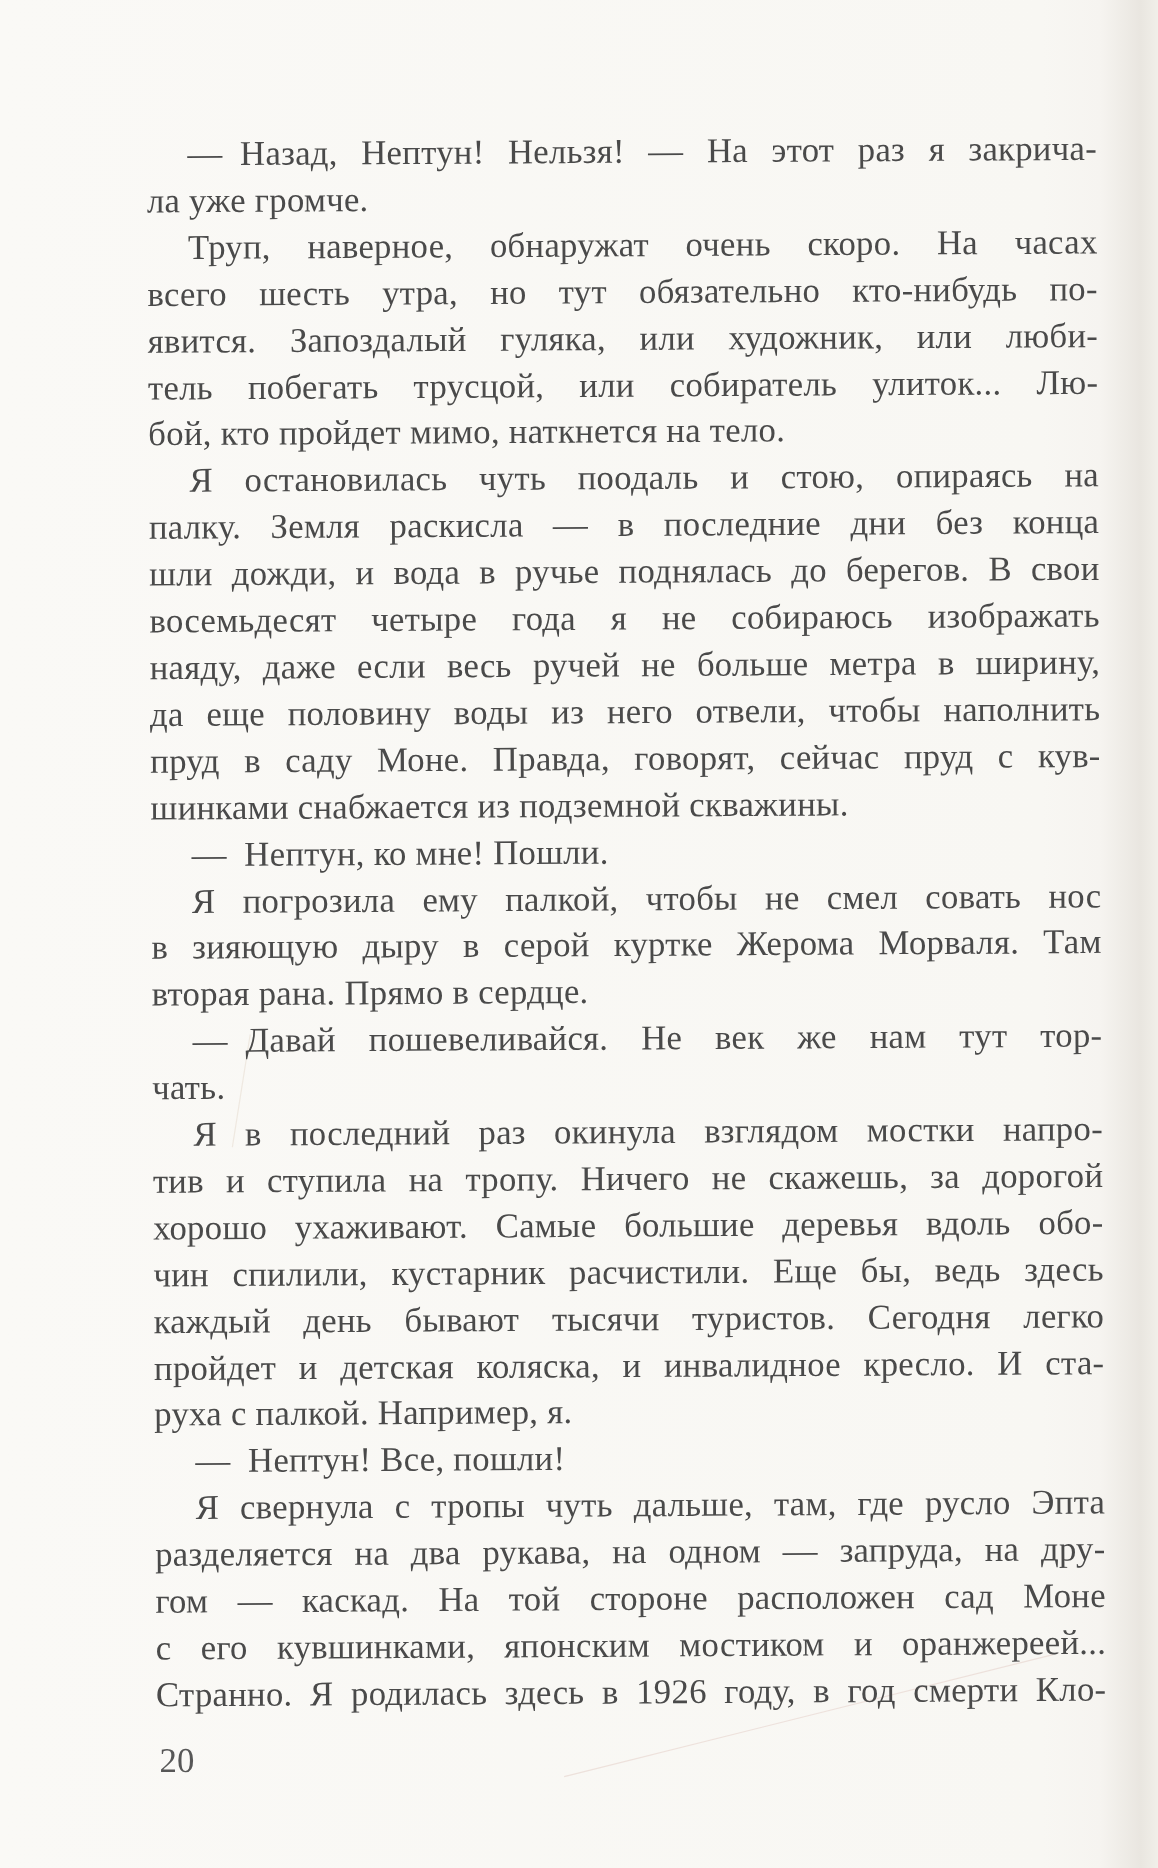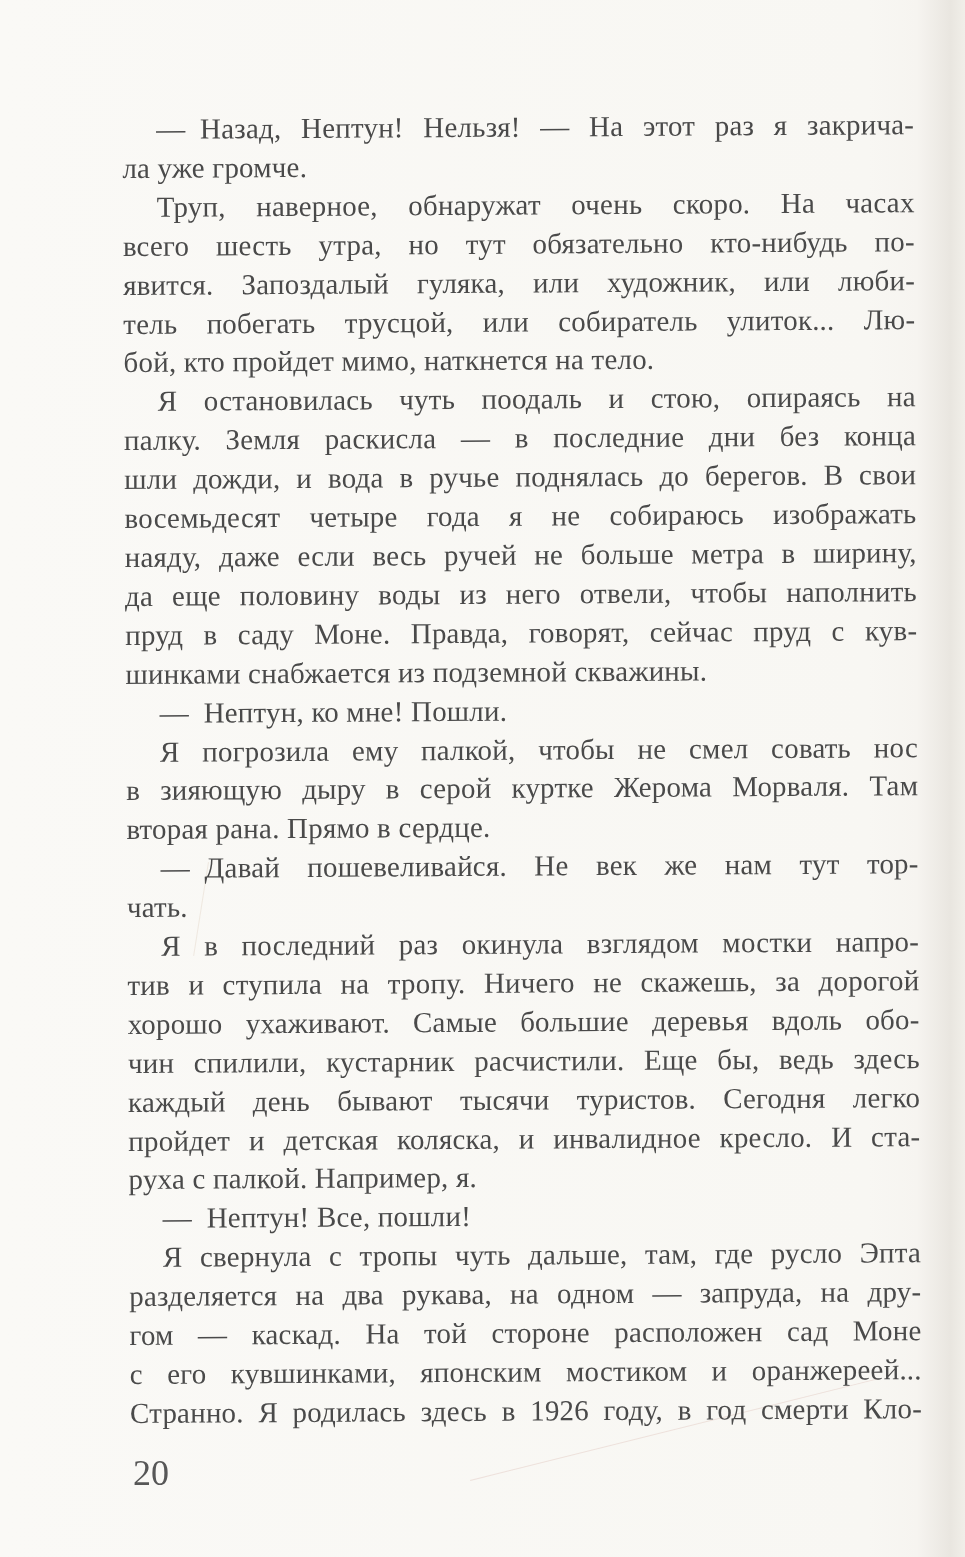--- a/index.html
+++ b/index.html
@@ -39,21 +39,21 @@
     text-align-last: justify;
     min-height: 38.9px;
   }
   .ln.end { text-align-last: left; }
   .ln.ind { text-indent: 34px; }
   .page-number {
     position: absolute;
     left: 133px;
     top: 1452px;
     font-family: "Liberation Serif", "DejaVu Serif", serif;
-    font-size: 36px;
+    font-size: 29px;
     color: #575757;
   }
   .scratch-1 {
     position: absolute;
     left: 470px;
     top: 1480px;
     width: 420px;
     height: 1px;
     background: #e3cdc7;
     opacity: 0.55;

